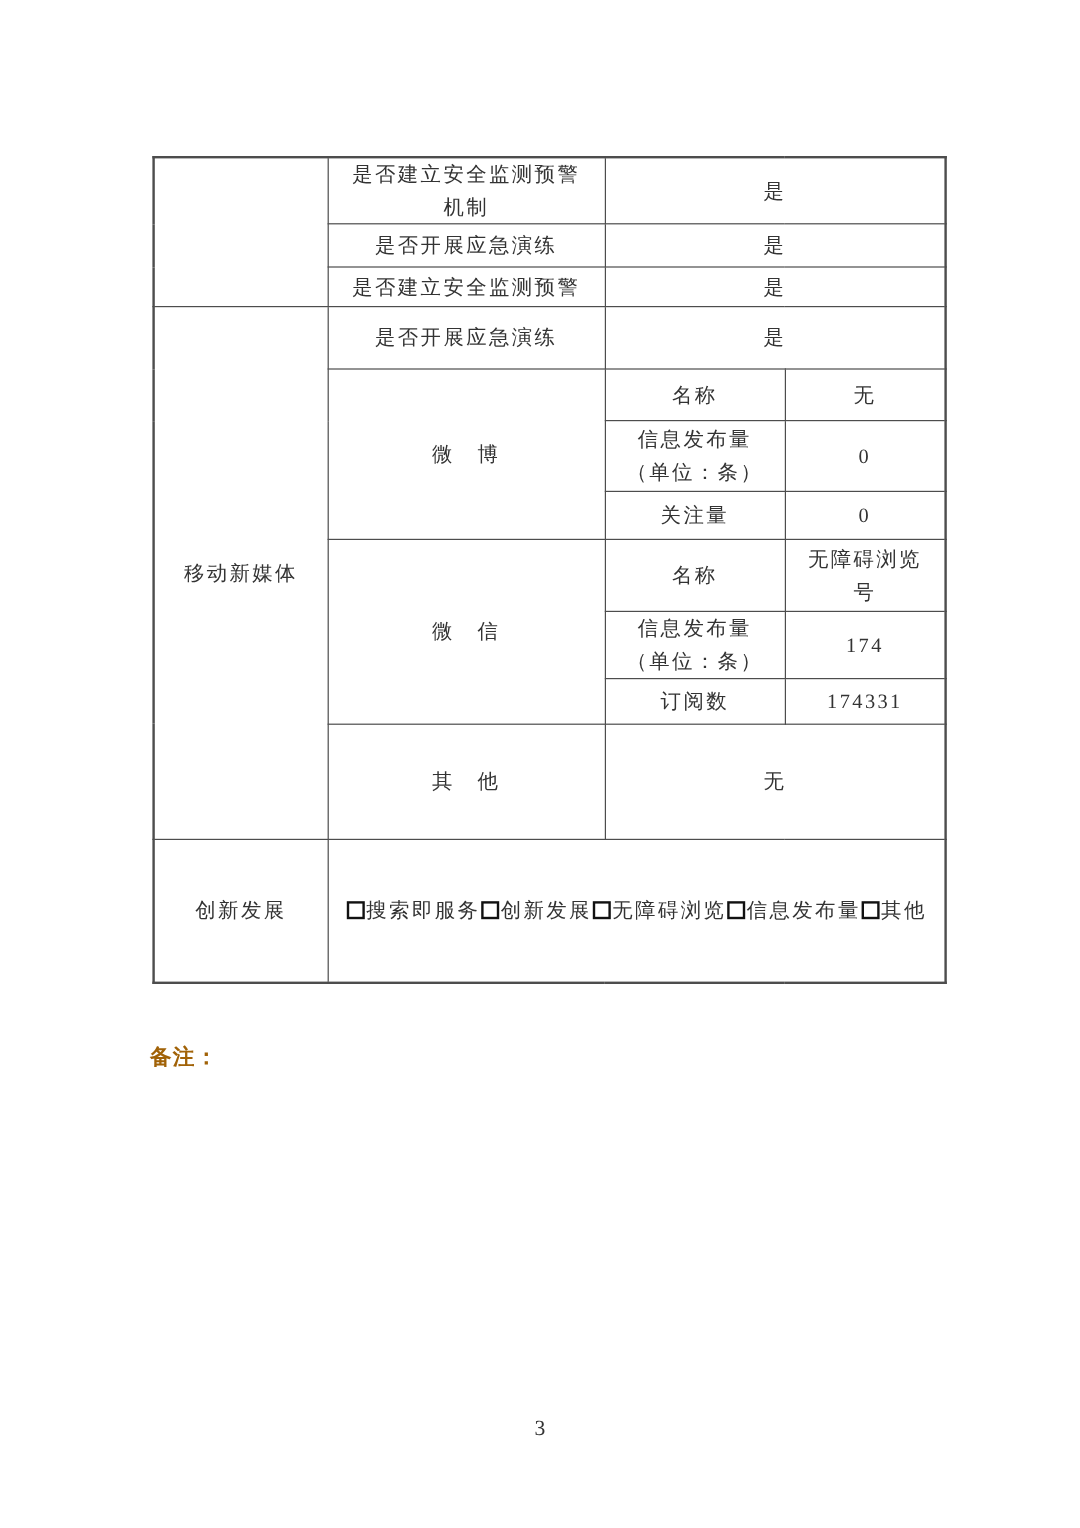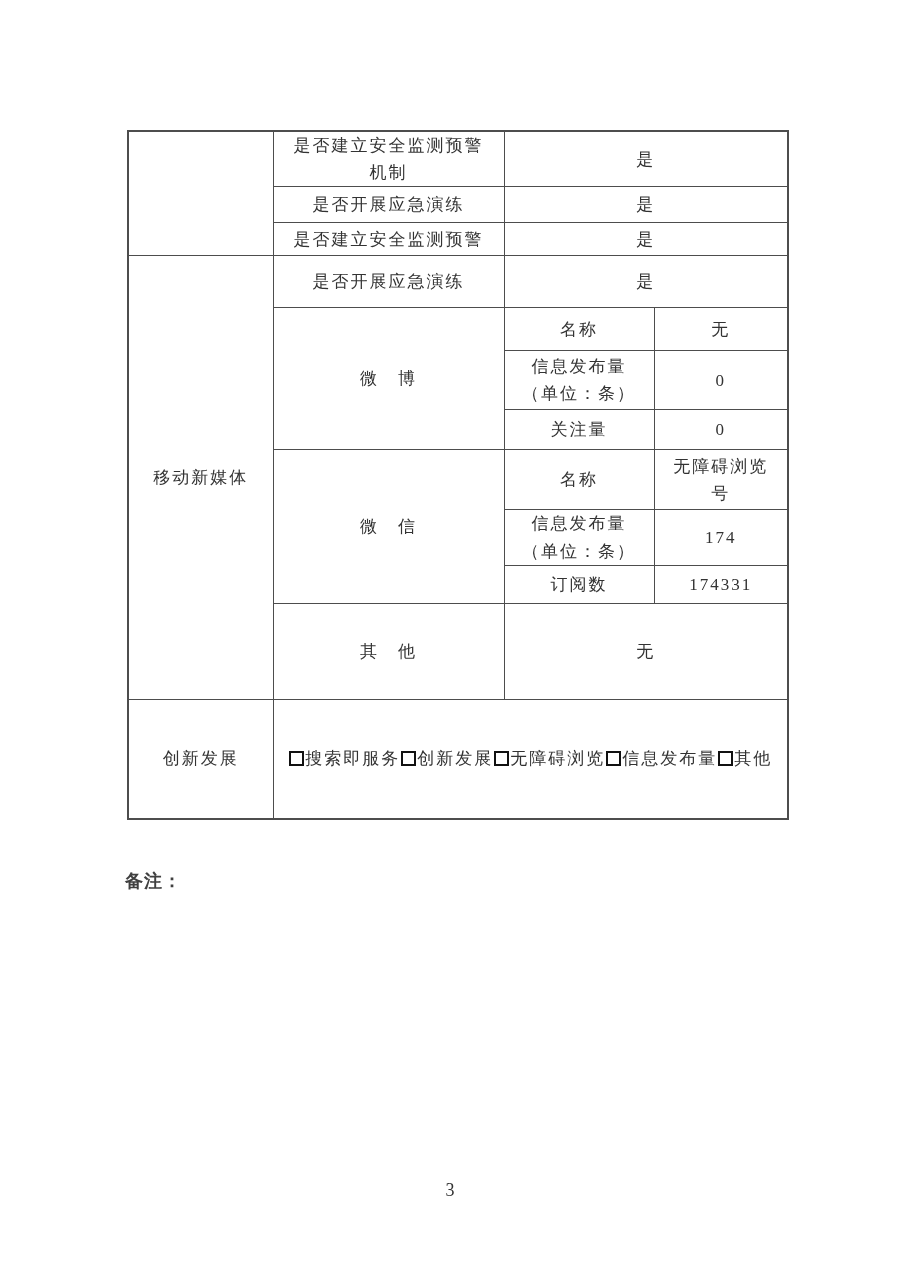--- a/index.html
+++ b/index.html
@@ -49,21 +49,21 @@
     background: #ffffff;
   }
 
   .remark {
     position: absolute;
     left: 125px;
     top: 869px;
     font-size: 18px;
     font-weight: bold;
     letter-spacing: 1px;
-    color: #404040;
+    color: #a16207;
   }
   .page-number {
     position: absolute;
     left: 0;
     top: 1180px;
     width: 900px;
     text-align: center;
     font-size: 18px;
     color: #333333;
   }

